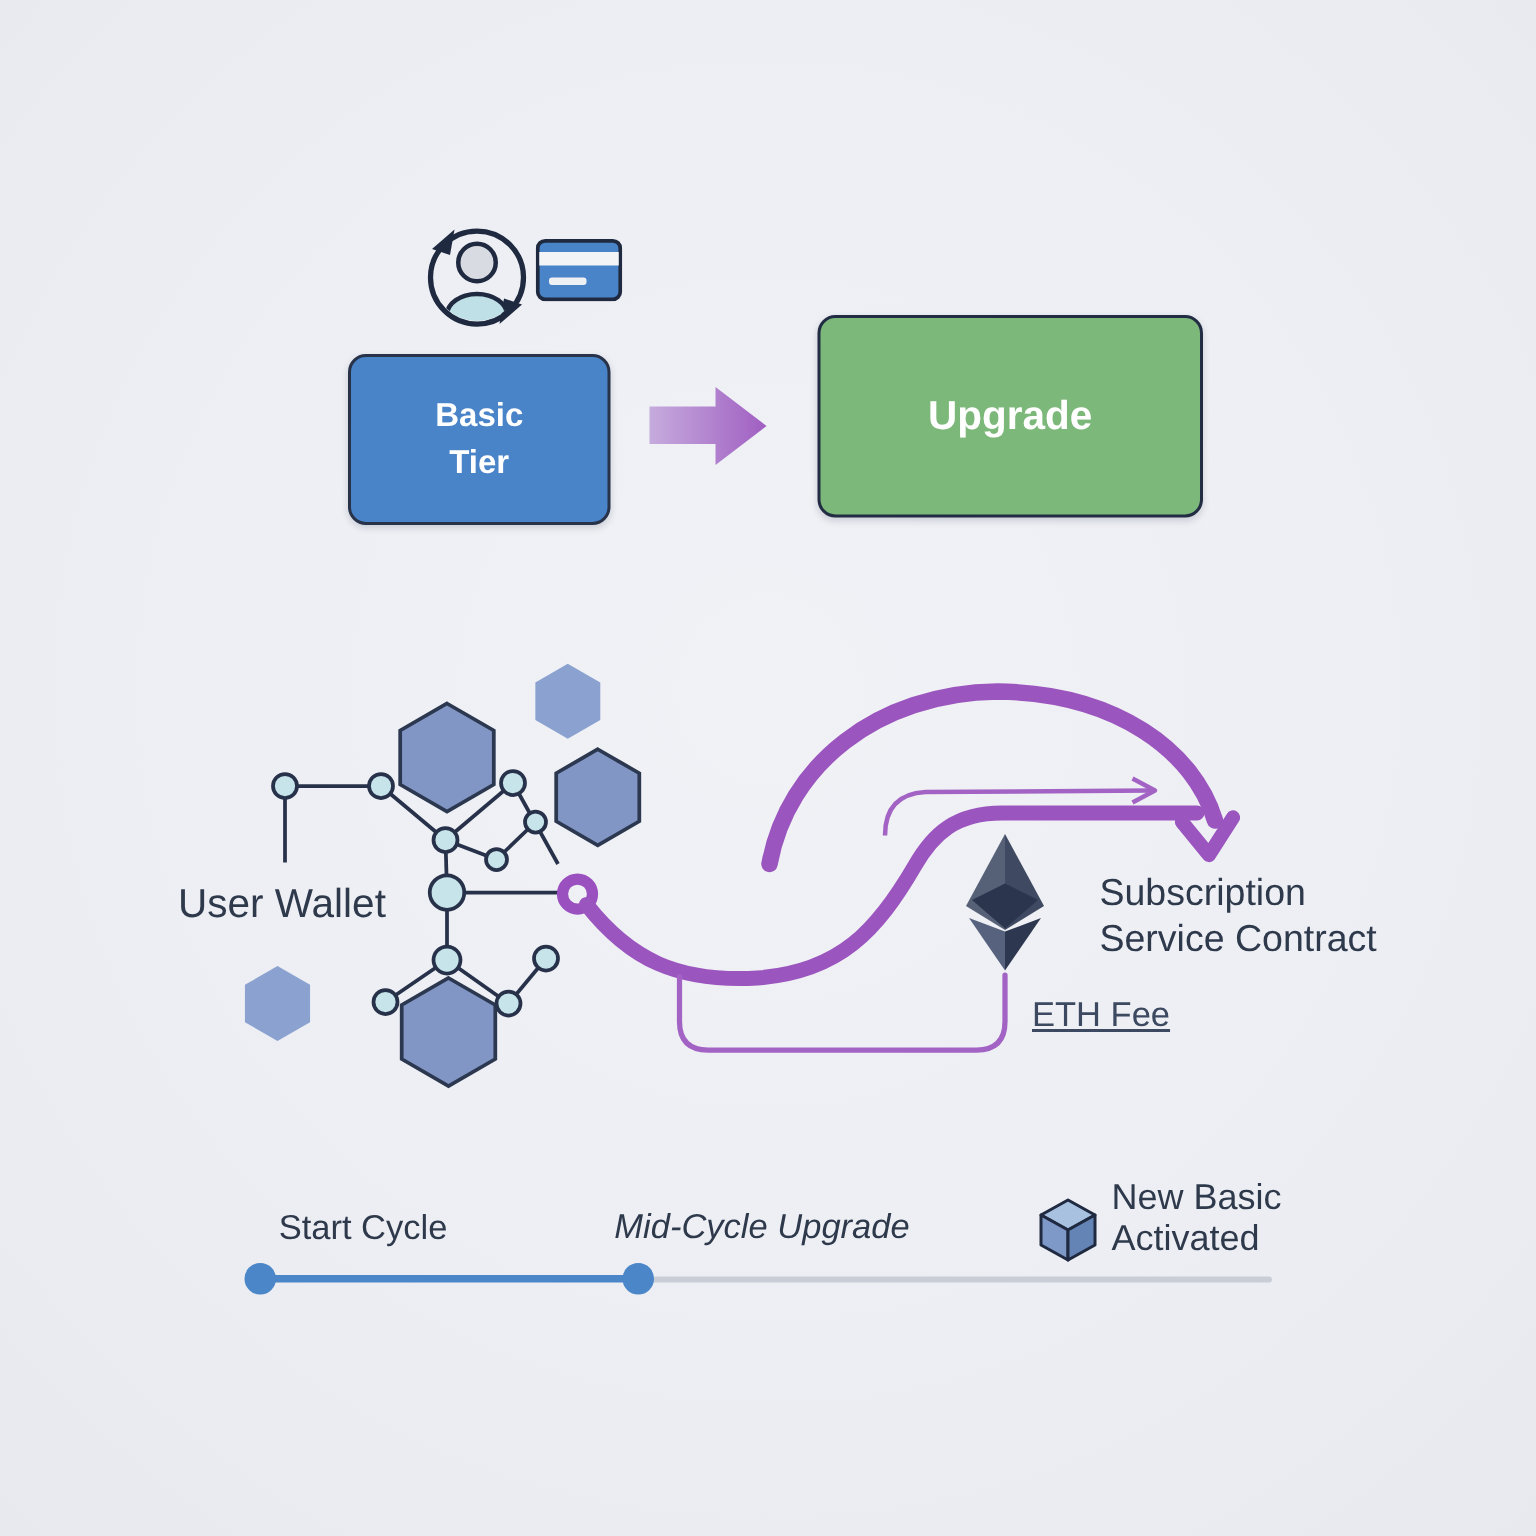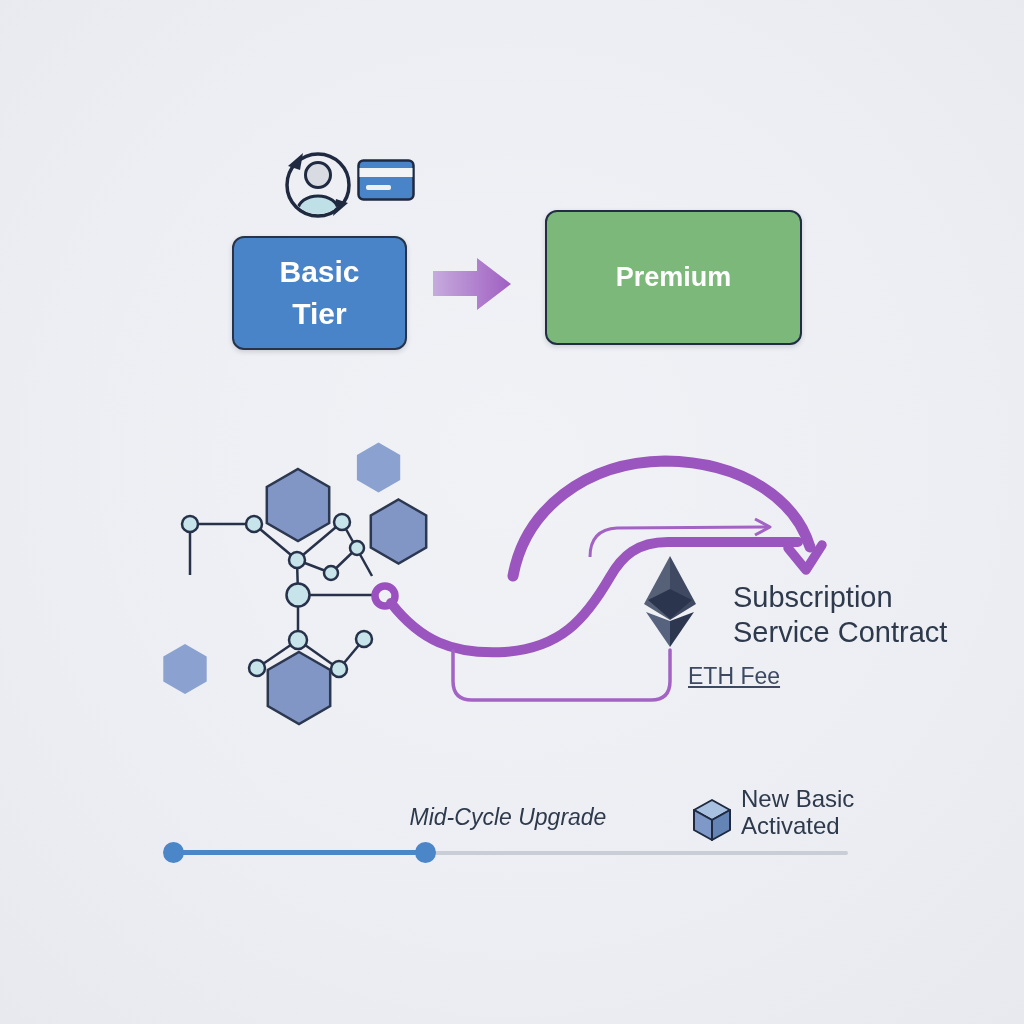--- a/index.html
+++ b/index.html
@@ -19,33 +19,33 @@
   
   .tier-box{
     position:absolute;border-radius:12px;
     display:flex;align-items:center;justify-content:center;
     text-align:center;color:#ffffff;
     box-shadow:0 2px 5px rgba(40,50,80,0.18);
   }
   .basic-box{
     left:232px;top:236px;width:171px;height:110px;
     background:#4a84c8;border:2.5px solid #28334a;
-    font-size:30px;font-weight:600;line-height:1.4;
+    font-size:22px;font-weight:600;line-height:1.4;
   }
   .premium-box{
     left:545px;top:210px;width:253px;height:131px;
     background:#7db87b;border:2.5px solid #222d44;
     font-size:27px;font-weight:600;
   }
 
   
   .flow-label{position:absolute;color:#2e3a4c;font-weight:500;}
   .user-wallet-label{left:108px;top:587px;width:160px;text-align:center;font-size:27px;}
   .smart-contract-label{left:390px;top:586px;width:212px;text-align:center;font-size:25px;line-height:1.15;}
-  .subscription-label{left:733px;top:580px;width:220px;text-align:left;font-size:29px;line-height:1.22;}
+  .subscription-label{left:733px;top:580px;width:220px;text-align:left;font-size:25px;line-height:1.22;}
   .eth-fee-label{left:688px;top:663px;font-size:23px;font-weight:400;color:#3c4960;text-decoration:underline;}
 
   
   .tl-label{position:absolute;color:#2e3a4c;font-size:23px;font-weight:500;}
   .tl-start{left:162px;top:805px;width:160px;text-align:center;}
   .tl-mid{left:398px;top:804px;width:220px;text-align:center;font-style:italic;}
   .tl-end{left:741px;top:786px;line-height:1.12;font-size:24px;}
   .tl-line-blue{
     position:absolute;left:173px;top:850px;width:252px;height:5px;
     background:#4a86c8;border-radius:3px;
@@ -95,21 +95,21 @@
     <svg class="abs" style="left:430px;top:252px;" width="84" height="62" viewBox="0 0 84 62">
       <defs>
         <linearGradient id="arrgrad" x1="0" y1="0" x2="1" y2="0">
           <stop offset="0" stop-color="#c6abdd"></stop>
           <stop offset="1" stop-color="#a05fc2"></stop>
         </linearGradient>
       </defs>
       <polygon points="3,19 47,19 47,6 81,32 47,58 47,44 3,44" fill="url(#arrgrad)"></polygon>
     </svg>
 
-    <div class="tier-box premium-box">Premium</div>
+    <div class="tier-box premium-box">Upgrade</div>
   </div>
 
   <div class="abs" style="left:0;top:420px;width:1024px;height:340px;">
 
     <svg class="abs" style="left:0;top:0;" width="1024" height="320" viewBox="0 420 1024 320">
 
       <g>
         <polygon points="378.5,442.5 400.2,455 400.2,480 378.5,492.5 356.9,480 356.9,455" fill="#8ba2d1"></polygon>
         <polygon points="298,469 329.2,487 329.2,523 298,541 266.8,523 266.8,487" fill="#8296c6" stroke="#2c3850" stroke-width="2.5"></polygon>
         <polygon points="398.5,499.5 426.2,515.5 426.2,547.5 398.5,563.5 370.8,547.5 370.8,515.5" fill="#8296c6" stroke="#2c3850" stroke-width="2.5"></polygon>
@@ -163,25 +163,27 @@
         <polygon points="670,556 644,604 670,620" fill="#566178"></polygon>
         <polygon points="670,556 696,604 670,620" fill="#3f4a62"></polygon>
         <polygon points="648,600 670,589 692,600 670,619" fill="#2b364e"></polygon>
         <polygon points="646,612 670,621 670,647" fill="#57637e"></polygon>
         <polygon points="694,612 670,621 670,647" fill="#2d3850"></polygon>
       </g>
     </svg>
 
   </div>
 
+  <div class="flow-label user-wallet-label">User Wallet</div>
   <div class="flow-label subscription-label pre">Subscription
 Service Contract</div>
   <div class="flow-label eth-fee-label">ETH Fee</div>
 
   <div class="abs" style="left:0;top:760px;width:1024px;height:140px;">
+    <div class="tl-label tl-start" style="position:absolute;left:162px;top:45px;width:160px;text-align:center;">Start Cycle</div>
     <div class="tl-label tl-mid" style="position:absolute;left:398px;top:44px;width:220px;text-align:center;">Mid-Cycle Upgrade</div>
 
     <svg style="position:absolute;left:692px;top:38px;" width="40" height="44" viewBox="0 0 40 44">
       <g stroke="#1f2a40" stroke-width="2" stroke-linejoin="round">
         <polygon points="20,2 38,12 20,22 2,12" fill="#a9c1e1"></polygon>
         <polygon points="2,12 20,22 20,42 2,32" fill="#7e98c8"></polygon>
         <polygon points="38,12 20,22 20,42 38,32" fill="#6584b6"></polygon>
       </g>
     </svg>
 

